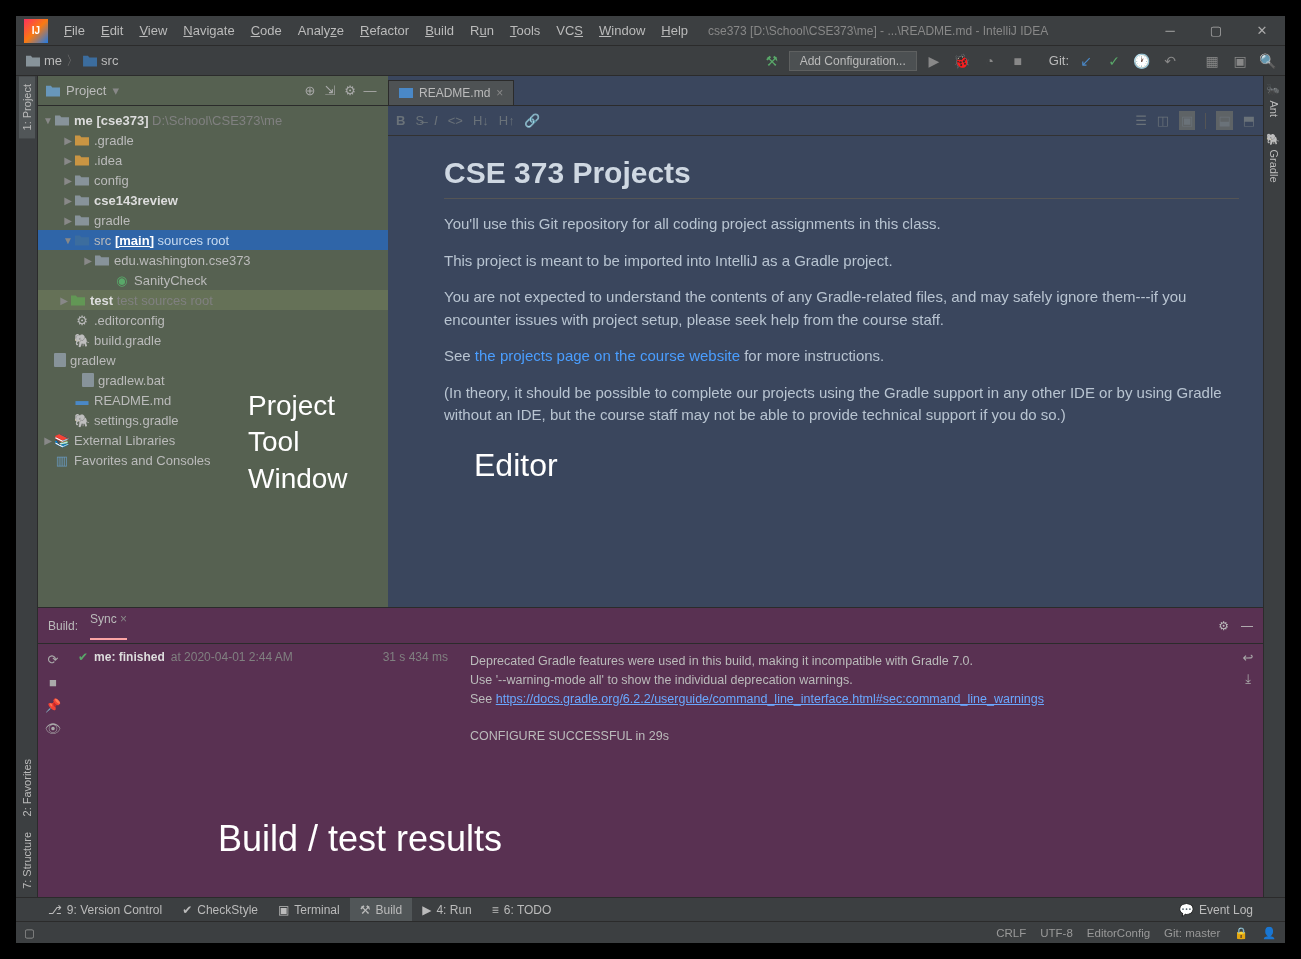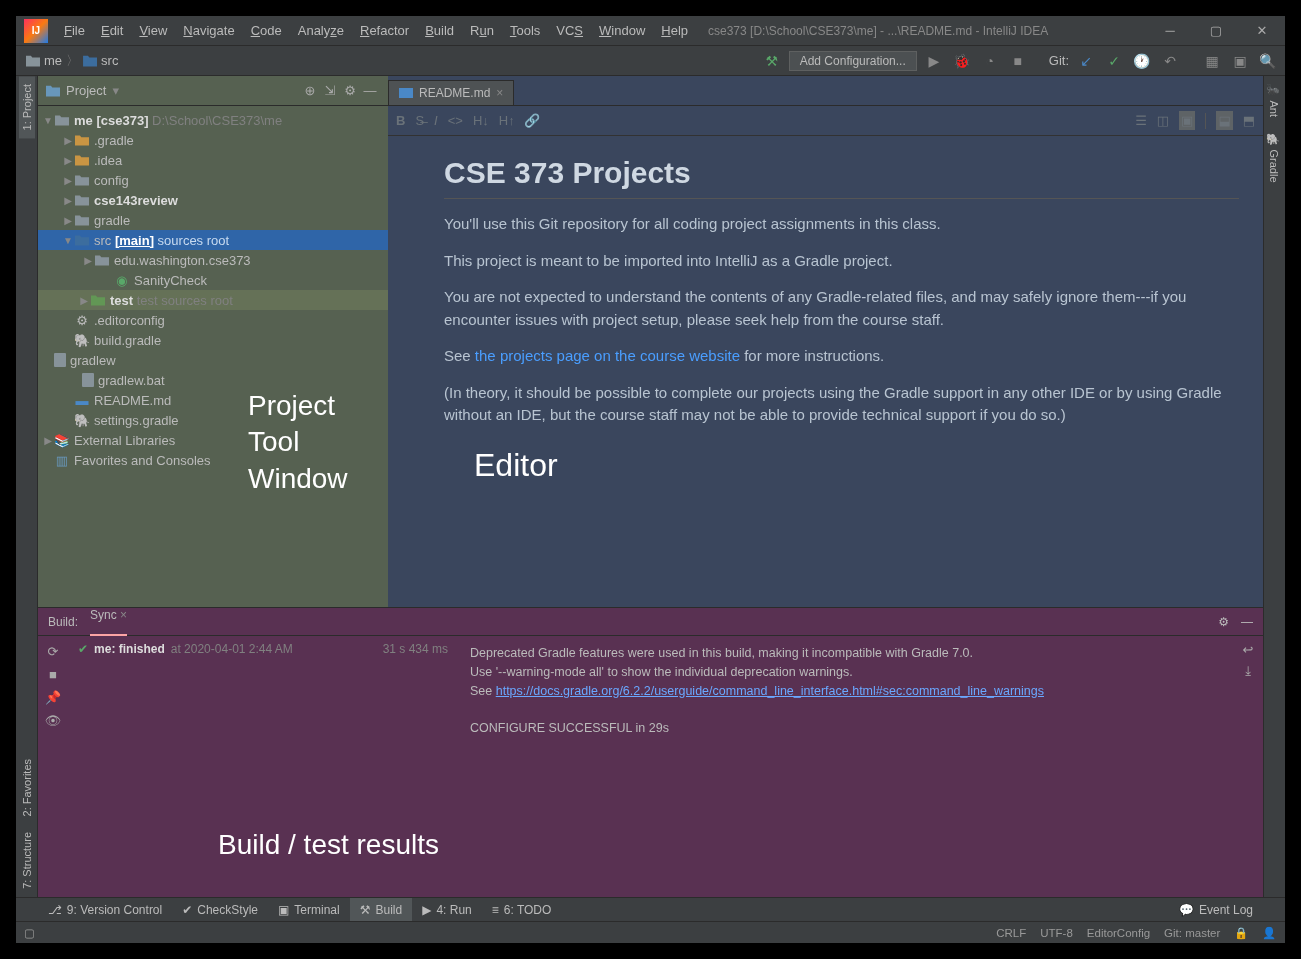--- a/index.html
+++ b/index.html
@@ -54,21 +54,21 @@
 .ed-tab { background:#4e5254; border:1px solid #2b2b2b; border-bottom:none; padding:5px 10px; display:flex; align-items:center; gap:6px; font-size:12px; cursor:pointer; }
 .ed-tab .md-ico { width:14px; height:10px; background:#4a88c7; }
 .md-toolbar { height:30px; display:flex; align-items:center; padding:0 8px; border-bottom:1px solid #323232; gap:10px; color:#6a7279; }
 .md-toolbar .spacer { flex:1; }
 .md-toolbar span { cursor:pointer; }
 .content { padding:20px 24px; color:#b8c4d1; font-size:15px; overflow:auto; flex:1;margin-left:32px; }
 .content h1 { color:#cfd8e2; font-size:30px; font-weight:bold; margin-bottom:10px; border-bottom:1px solid #555; padding-bottom:8px; }
 .content p { margin:14px 0; line-height:1.5; }
 .content a { color:#4a9eff; text-decoration:none; }
 .build-pane { height:290px; background:rgba(99,46,88,.75); display:flex; flex-direction:column; border-top:1px solid #2b2b2b; position:relative; }
-.build-tabs { height:28px; display:flex; align-items:center; padding:0 10px; gap:12px; font-size:12px; border-bottom:1px solid #2b2b2b; }
+.build-tabs { height:36px; display:flex; align-items:center; padding:0 10px; gap:12px; font-size:12px; border-bottom:1px solid #2b2b2b; }
 .build-tabs .sync { border-bottom:2px solid #fca5a5; padding-bottom:12px; }
 .build-tabs .spacer { flex:1; }
 .build-body { flex:1; display:flex; overflow:hidden; }
 .build-left { width:30px; display:flex; flex-direction:column; align-items:center; gap:8px; padding-top:8px; color:#aaa; }
 .build-tree { width:390px; padding:6px 10px; font-size:12px; }
 .build-out { flex:1; font-family:Consolas,monospace; font-size:12.5px; white-space:pre-wrap; padding:8px 12px; line-height:1.5; color:#bbb; }
 .build-out a { color:#6aa8ff; text-decoration:underline; }
 .build-right { width:30px; display:flex; flex-direction:column; align-items:center; gap:6px; padding-top:6px; color:#aaa; }
 .bottombar { height:24px; background:#3c3f41; display:flex; align-items:center; border-top:1px solid #2b2b2b; font-size:12px; }
 .btab { padding:0 10px; height:24px; display:flex; align-items:center; gap:5px; cursor:pointer; }
@@ -230,21 +230,21 @@
                 <span class="nico">
                   <span class="fold"></span>
                 </span>
                 <span>edu.washington.cse373</span>
               </div>
             <div class="node" style="padding-left:64px">
                 <span class="arrow none"></span>
                 <span class="nico" style="color:#59a869">◉</span>
                 <span>SanityCheck</span>
               </div>
-            <div class="node test-row" style="padding-left:40px"><span class="arrow closed"></span><span class="nico">
+            <div class="node test-row" style="padding-left:20px"><span class="arrow closed"></span><span class="nico">
                   <span class="fold green"></span>
                 </span><span class="bold">test</span>&nbsp;<span class="dim">test sources root</span></div>
             <div class="node" style="padding-left:36px">
                 <span class="nico">⚙</span>
                 <span>.editorconfig</span>
               </div>
             <div class="node" style="padding-left:36px">
                 <span class="nico">🐘</span>
                 <span>build.gradle</span>
               </div>
@@ -342,21 +342,21 @@
           <div class="build-out"><span>Deprecated Gradle features were used in this build, making it incompatible with Gradle 7.0.</span>
 <span>Use '--warning-mode all' to show the individual deprecation warnings.</span>
 <span>See </span><a href="#">https://docs.gradle.org/6.2.2/userguide/command_line_interface.html#sec:command_line_warnings</a>
 
 <span>CONFIGURE SUCCESSFUL in 29s</span></div>
           <div class="build-right">
             <span>↩</span>
             <span>⤓</span>
           </div>
         </div>
-        <div class="anno" style="left:180px; bottom:34px; font-size:28px">Build / test results</div>
+        <div class="anno" style="left:180px; bottom:34px; font-size:36px">Build / test results</div>
       </div>
     </div>
 
     <div class="right-gutter">
       <div class="vtab">🐜 <span>Ant</span></div>
       <div class="vtab">🐘 <span>Gradle</span></div>
     </div>
   </div>
 
   <div class="bottombar">

